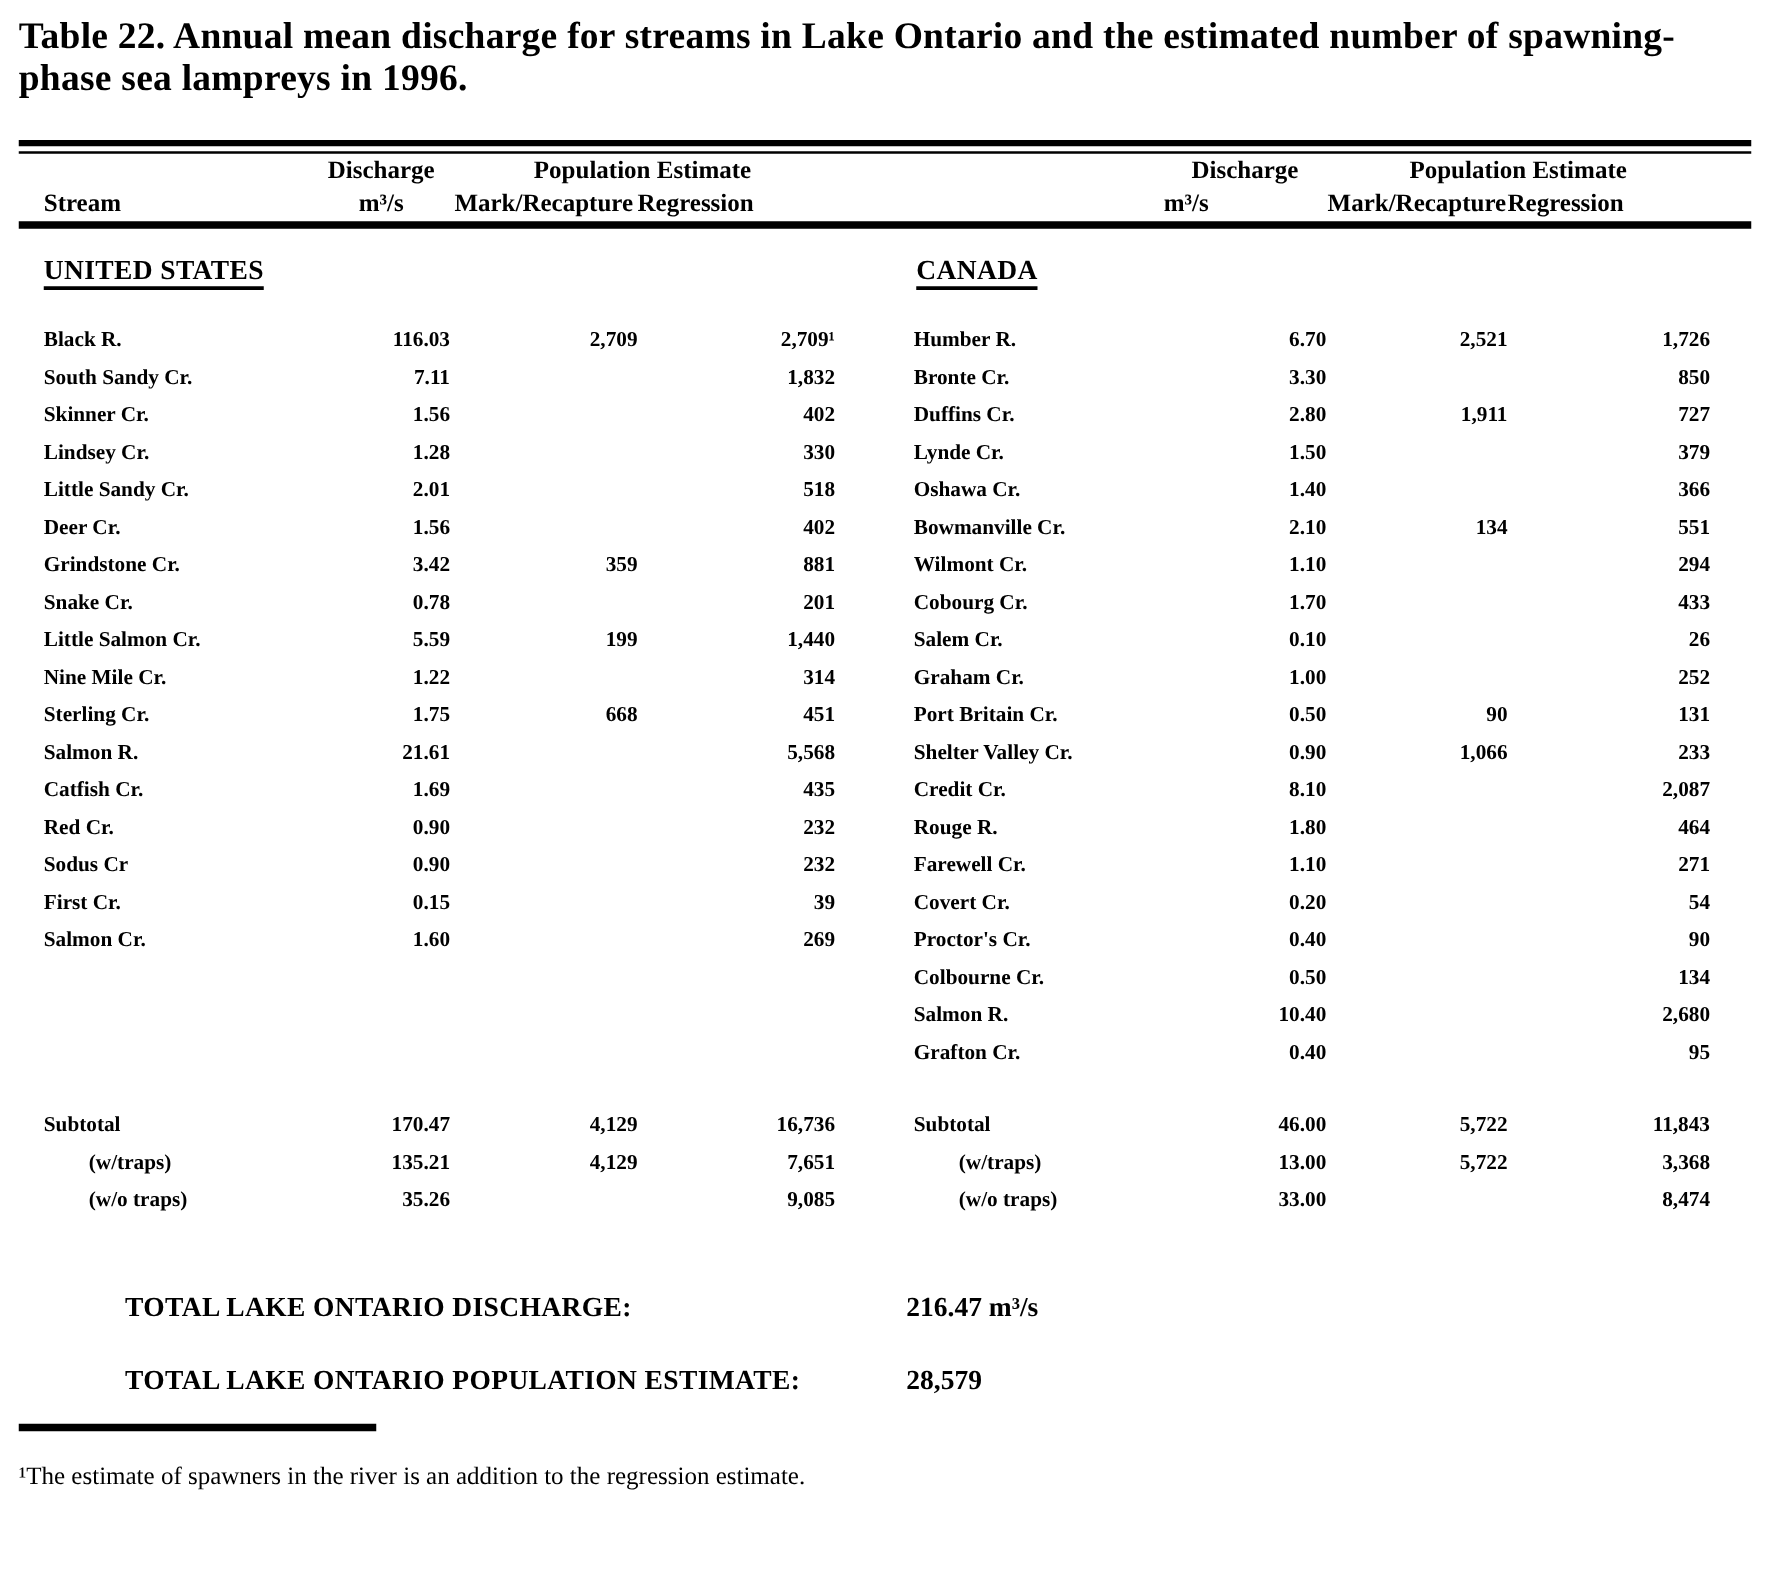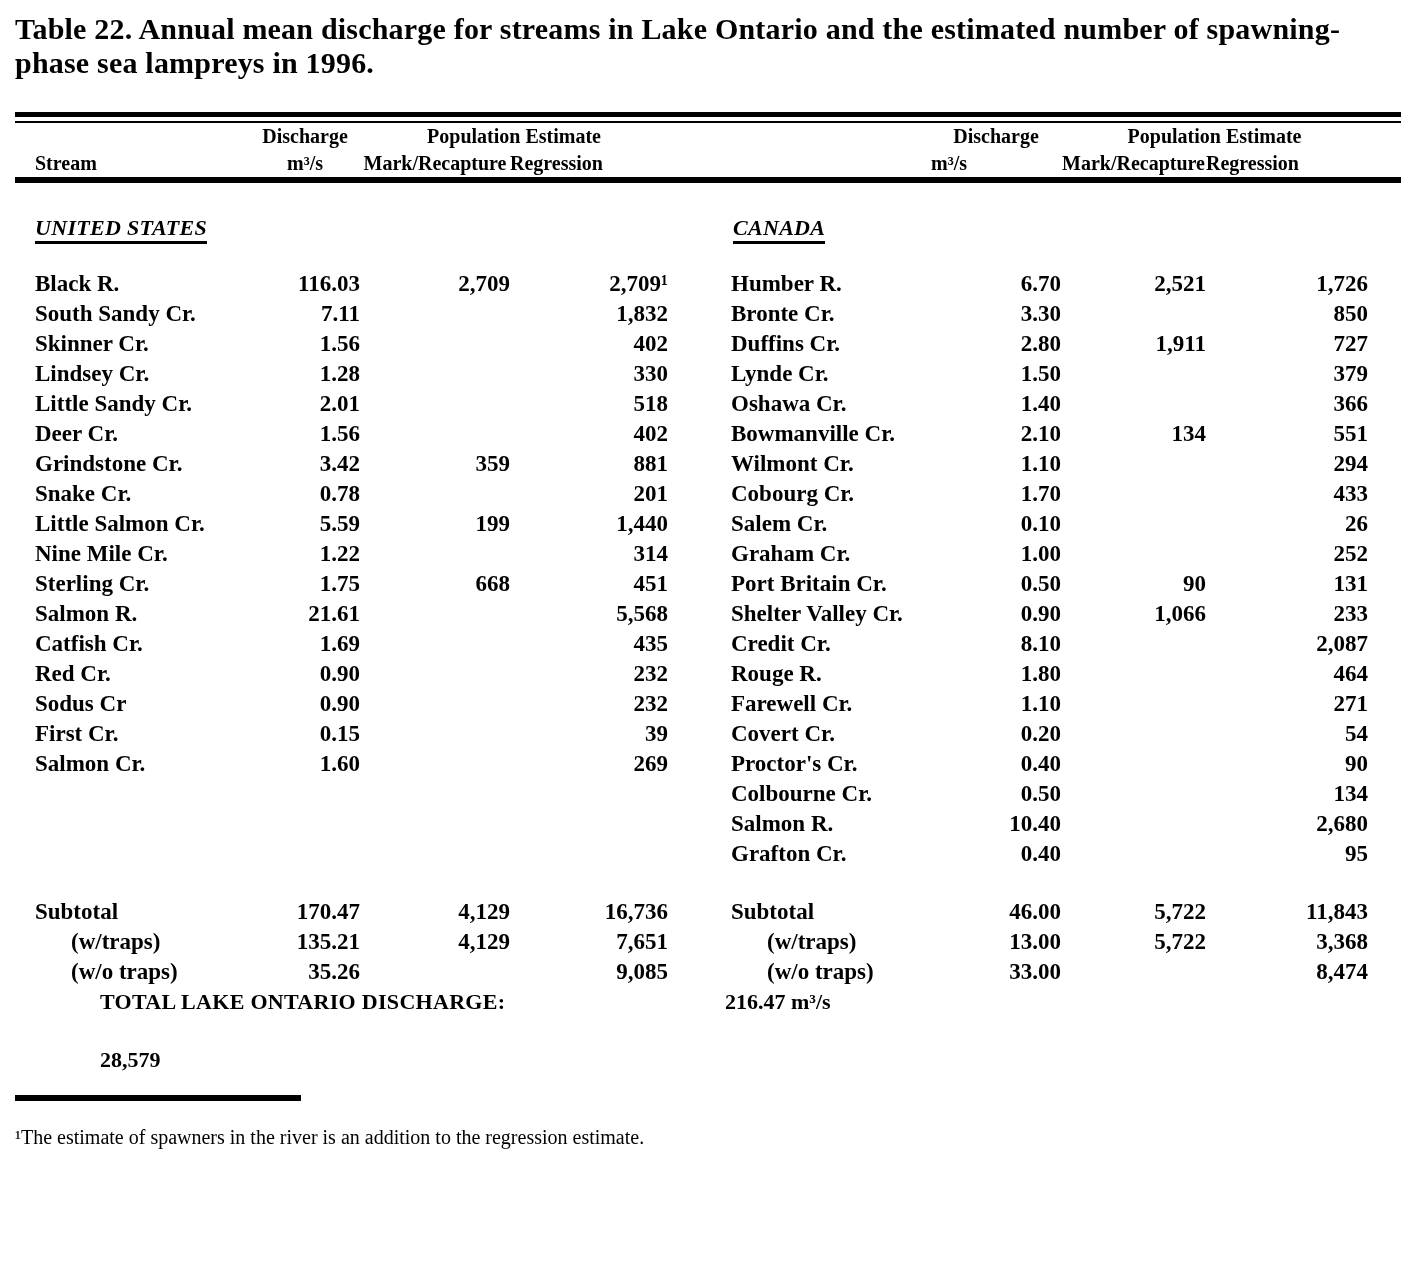--- a/index.html
+++ b/index.html
@@ -29,42 +29,42 @@
   .us-grid { display:grid; grid-template-columns:215px 110px 150px 158px; padding-left:20px; }
   .ca-grid { display:grid; grid-template-columns:200px 130px 145px 162px; padding-left:8px; }
 
   .hrow { height:27px; line-height:27px; font-size:20px; font-weight:bold; }
   .hc { white-space:nowrap; }
   .hc-center { text-align:center; }
   .hc-right { text-align:left; }
   .hc-span { grid-column:3 / 5; text-align:center; }
 
   
-  .section-flex { margin-top:32px; height:32px;font-style:italic; }
+  .section-flex { margin-top:20px; height:32px; }
   .section-label {
     margin-left:20px;
     font-size:22px; font-weight:bold;
     border-bottom:3px solid #000;
     display:inline-block; line-height:26px;
     align-self:flex-start;
     letter-spacing:0.3px;
   }
   .half.ca .section-label { margin-left:10px; }
 
   
   .tables-flex { margin-top:22px; }
   .data-rows { height:600px; overflow:hidden; }
   .subtotal-rows { margin-top:28px; }
-  .row { height:30px; line-height:30px; font-size:23px; font-weight:bold; }
+  .row { height:30px; line-height:30px; font-size:17px; font-weight:bold; }
   .c-name { text-align:left; white-space:nowrap; }
   .c-num { text-align:right; white-space:nowrap; }
   .c-name.indent { padding-left:36px; }
 
   
-  .totals { padding-left:85px; font-size:22px; font-weight:bold; }
+  .totals { margin-top:56px; padding-left:85px; font-size:22px; font-weight:bold; }
   .total-line { display:flex; height:30px; line-height:30px; }
   .total-line + .total-line { margin-top:28px; }
   .total-label { width:625px; letter-spacing:0.3px; }
   .total-value { white-space:nowrap; }
 
   
   .footnote-rule { margin-top:20px; width:286px; height:6px; background:#000; }
   .footnote { margin-top:22px; font-size:20px; line-height:28px; }
 </style>
 </head>
@@ -390,20 +390,21 @@
         </div>
     </div>
   </div>
 
   <div class="totals">
     <div class="total-line">
       <span class="total-label">TOTAL LAKE ONTARIO DISCHARGE:</span>
       <span class="total-value">216.47 m³/s</span>
     </div>
     <div class="total-line">
+      <span class="total-label">TOTAL LAKE ONTARIO POPULATION ESTIMATE:</span>
       <span class="total-value">28,579</span>
     </div>
   </div>
 
   <div class="footnote-rule"></div>
   <div class="footnote">¹The estimate of spawners in the river is an addition to the regression estimate.</div>
 
 </div>
 
 </body></html>

